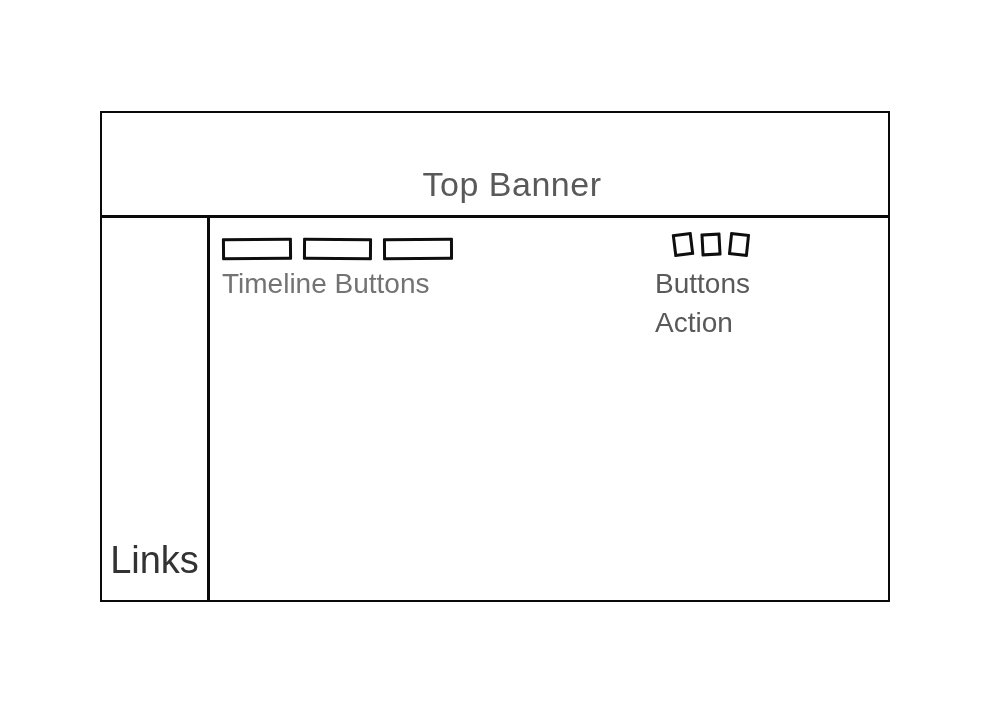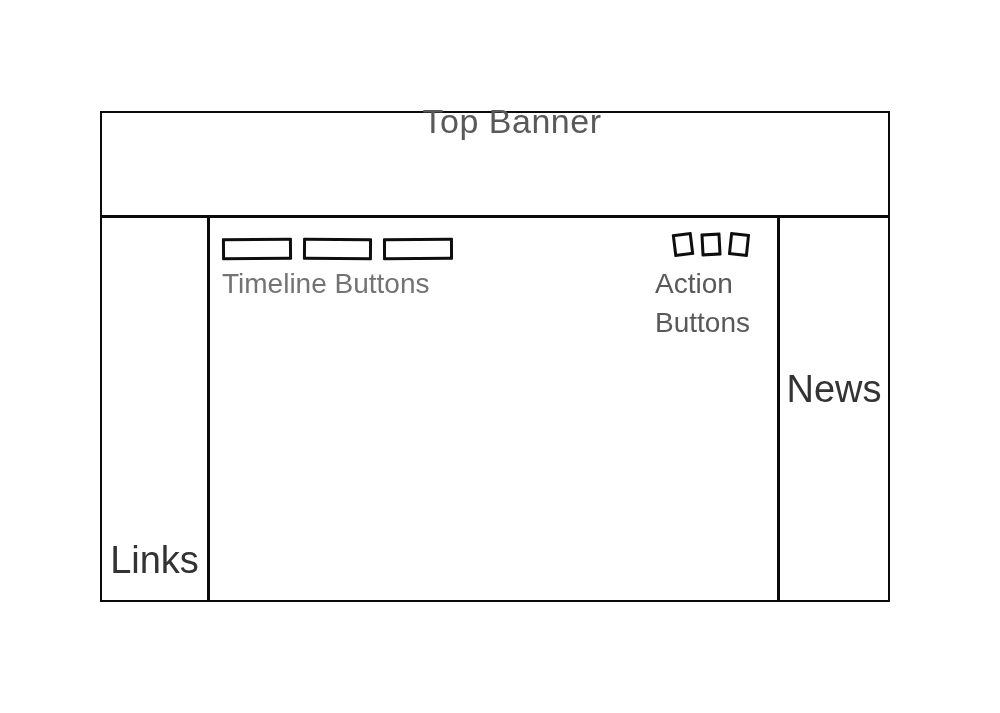--- a/index.html
+++ b/index.html
@@ -27,21 +27,21 @@
     display: flex;
     flex-direction: column;
     background: #ffffff;
   }
   
   .banner {
     box-sizing: border-box;
     height: 105px;
     border-bottom: 3px solid #0a0a0a;
     display: flex;
-    align-items: flex-start;
+    align-items: flex-end;
     justify-content: center;
     padding-left: 34px;
   }
   .banner-label {
     font-size: 34px;
     color: #595959;
     transform: translateY(-11px);
     letter-spacing: 0.5px;
   }
   
@@ -168,25 +168,22 @@
           <div class="tl-btn"></div>
         </div>
         <div class="timeline-label">Timeline Buttons</div>
 
         <div class="action-row">
           <div class="ac-btn"></div>
           <div class="ac-btn"></div>
           <div class="ac-btn"></div>
         </div>
         <div class="action-label">
+          <span>Buttons</span>
           <span>Action</span>
-          <span>Buttons</span>
         </div>
 
       </div>
 
-      <div class="col-right">
-        <div class="side-label">News</div>
-      </div>
 
     </div>
   </div>
 </div>
 
 </body></html>

